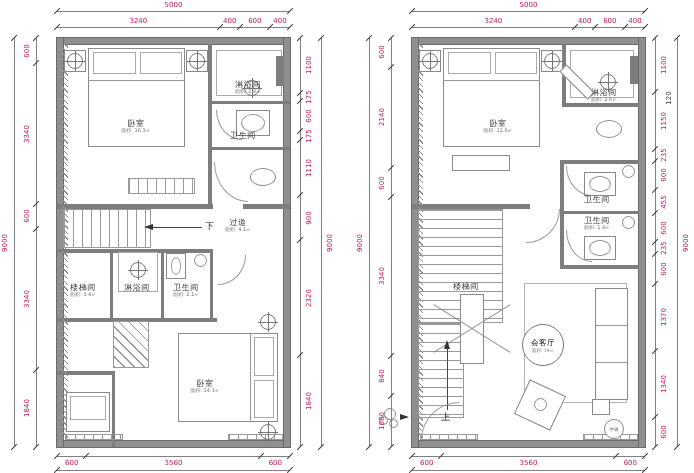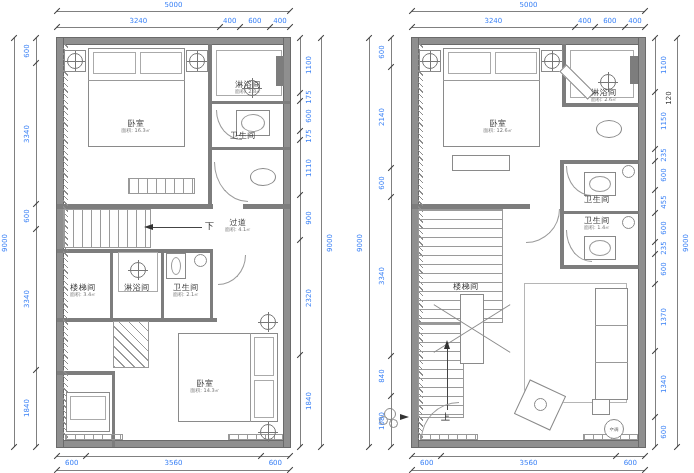--- a/index.html
+++ b/index.html
@@ -44,21 +44,21 @@
   .rarea{font-size:5px;color:#777;white-space:nowrap;}
   .dirlabel{position:absolute;font-size:9px;color:#222;}
   .circlabel{position:absolute;border:1px solid #777;border-radius:50%;box-sizing:border-box;
      display:flex;flex-direction:column;align-items:center;justify-content:center;background:#fff;}
   .circlabel .rname{font-size:7.5px;}
   .circlabel .rarea{font-size:4.5px;}
   .accirc{position:absolute;border:1px solid #888;border-radius:50%;box-sizing:border-box;
      display:flex;align-items:center;justify-content:center;font-size:4.5px;color:#555;background:#fff;}
 
   
-  .dim{position:absolute;color:#3b82f6;}
+  .dim{position:absolute;color:#be185d;}
   .dim.h .dline{position:absolute;left:0;right:0;top:50%;height:1px;background:#808080;}
   .dim.v .dline{position:absolute;top:0;bottom:0;left:50%;width:1px;background:#808080;}
   .dim .dtick{position:absolute;width:8px;height:1px;background:#3d3d3d;}
   .dim.h .dtick{top:50%;transform:translate(-50%,-50%) rotate(-45deg);}
   .dim.v .dtick{left:50%;transform:translate(-50%,-50%) rotate(-45deg);}
   .dim .dlab{position:absolute;font-size:7px;font-weight:normal;white-space:nowrap;}
   .dim.h .dlab{top:50%;transform:translate(-50%,-50%);margin-top:-6px;}
   .dim.h.after .dlab{margin-top:7px;}
   .dim.v .dlab{left:50%;transform:translate(-50%,-50%) rotate(-90deg);margin-left:-9px;}
   .dim.v.after .dlab{margin-left:9px;}
@@ -328,20 +328,24 @@
   <div class="rlabel" style="left:567px;top:195px;width:60px">
     <div class="rname">卫生间</div>
   </div>
   <div class="rlabel" style="left:567px;top:216px;width:60px">
     <div class="rname">卫生间</div>
     <div class="rarea">面积: 1.4㎡</div>
   </div>
   <div class="rlabel" style="left:436px;top:282px;width:60px">
     <div class="rname">楼梯间</div>
   </div>
+  <div class="circlabel" style="left:522px;top:324px;width:42px;height:42px">
+    <div class="rname">会客厅</div>
+    <div class="rarea">面积: 19㎡</div>
+  </div>
 
   <div class="dim h" style="left:412px;top:5px;width:233px;height:12px">
       <i class="dline"></i>
       <i class="dtick" style="left: 0px;"></i>
       <i class="dtick" style="left: 233px;"></i>
       <b class="dlab" style="left: 116.5px;">5000</b>
     </div>
   <div class="dim h" style="left:412px;top:21px;width:233px;height:12px">
       <i class="dline"></i>
       <i class="dtick" style="left: 0px;"></i>

